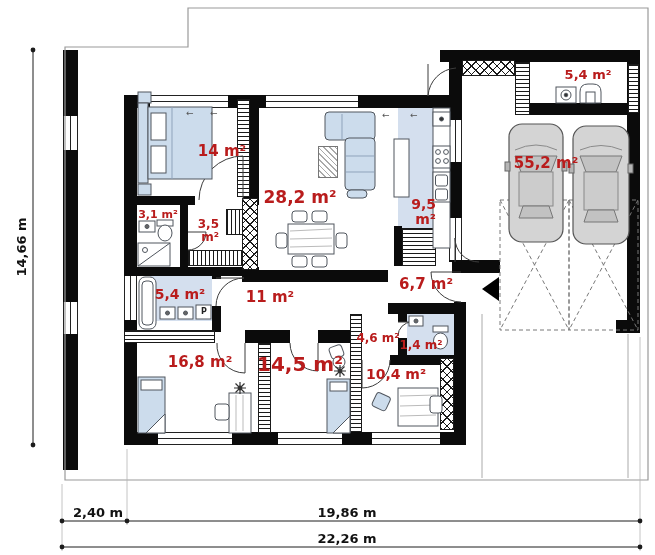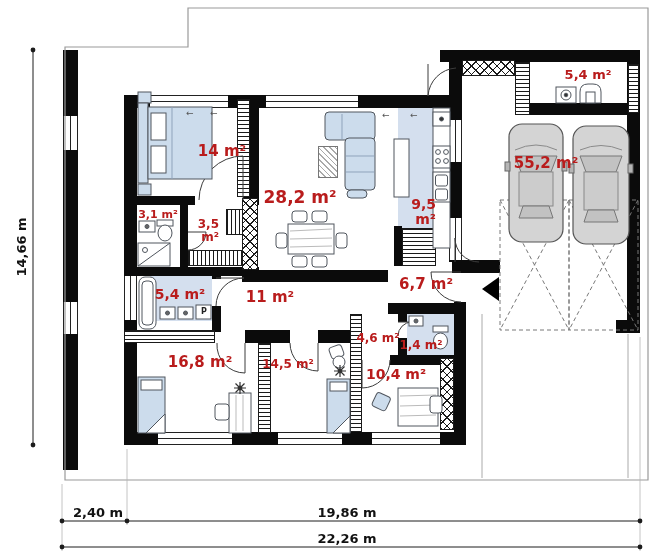--- a/index.html
+++ b/index.html
@@ -310,21 +310,21 @@
     <div class="rlabel wrap2" style="left:419px;top:212px;font-size:14px;">9,5 m²</div>
     <div class="rlabel" style="left:546px;top:164px;font-size:15px;">55,2 m²</div>
     <div class="rlabel" style="left:158px;top:215px;font-size:11px;">3,1 m²</div>
     <div class="rlabel wrap2" style="left:202px;top:231px;font-size:12px;">3,5 m²</div>
     <div class="rlabel" style="left:180px;top:294px;font-size:14px;">5,4 m²</div>
     <div class="rlabel" style="left:270px;top:298px;font-size:15px;">11 m²</div>
     <div class="rlabel" style="left:426px;top:285px;font-size:15px;">6,7 m²</div>
     <div class="rlabel" style="left:378px;top:322px;font-size:12px;margin-top:16px;">4,6 m²</div>
     <div class="rlabel" style="left:421px;top:345px;font-size:12px;">1,4 m²</div>
     <div class="rlabel" style="left:200px;top:363px;font-size:15px;">16,8 m²</div>
-    <div class="rlabel" style="left:288px;top:364px;font-size:12px;">14,5 m²</div>
+    <div class="rlabel" style="left:300px;top:364px;font-size:20px;">14,5 m²</div>
     <div class="rlabel" style="left:396px;top:374px;font-size:14px;">10,4 m²</div>
 
     <div class="dimlabel dimleft" style="left:21px;top:247px;">14,66 m</div>
     <div class="dimlabel" style="left:98px;top:512px;">2,40 m</div>
     <div class="dimlabel" style="left:347px;top:512px;">19,86 m</div>
     <div class="dimlabel" style="left:347px;top:538px;">22,26 m</div>
 
     <div class="washerP" style="left:201px;top:307px;">P</div>
     <div class="arrowglyph" style="left:186px;top:108px;">←</div>
     <div class="arrowglyph" style="left:210px;top:108px;">←</div>

